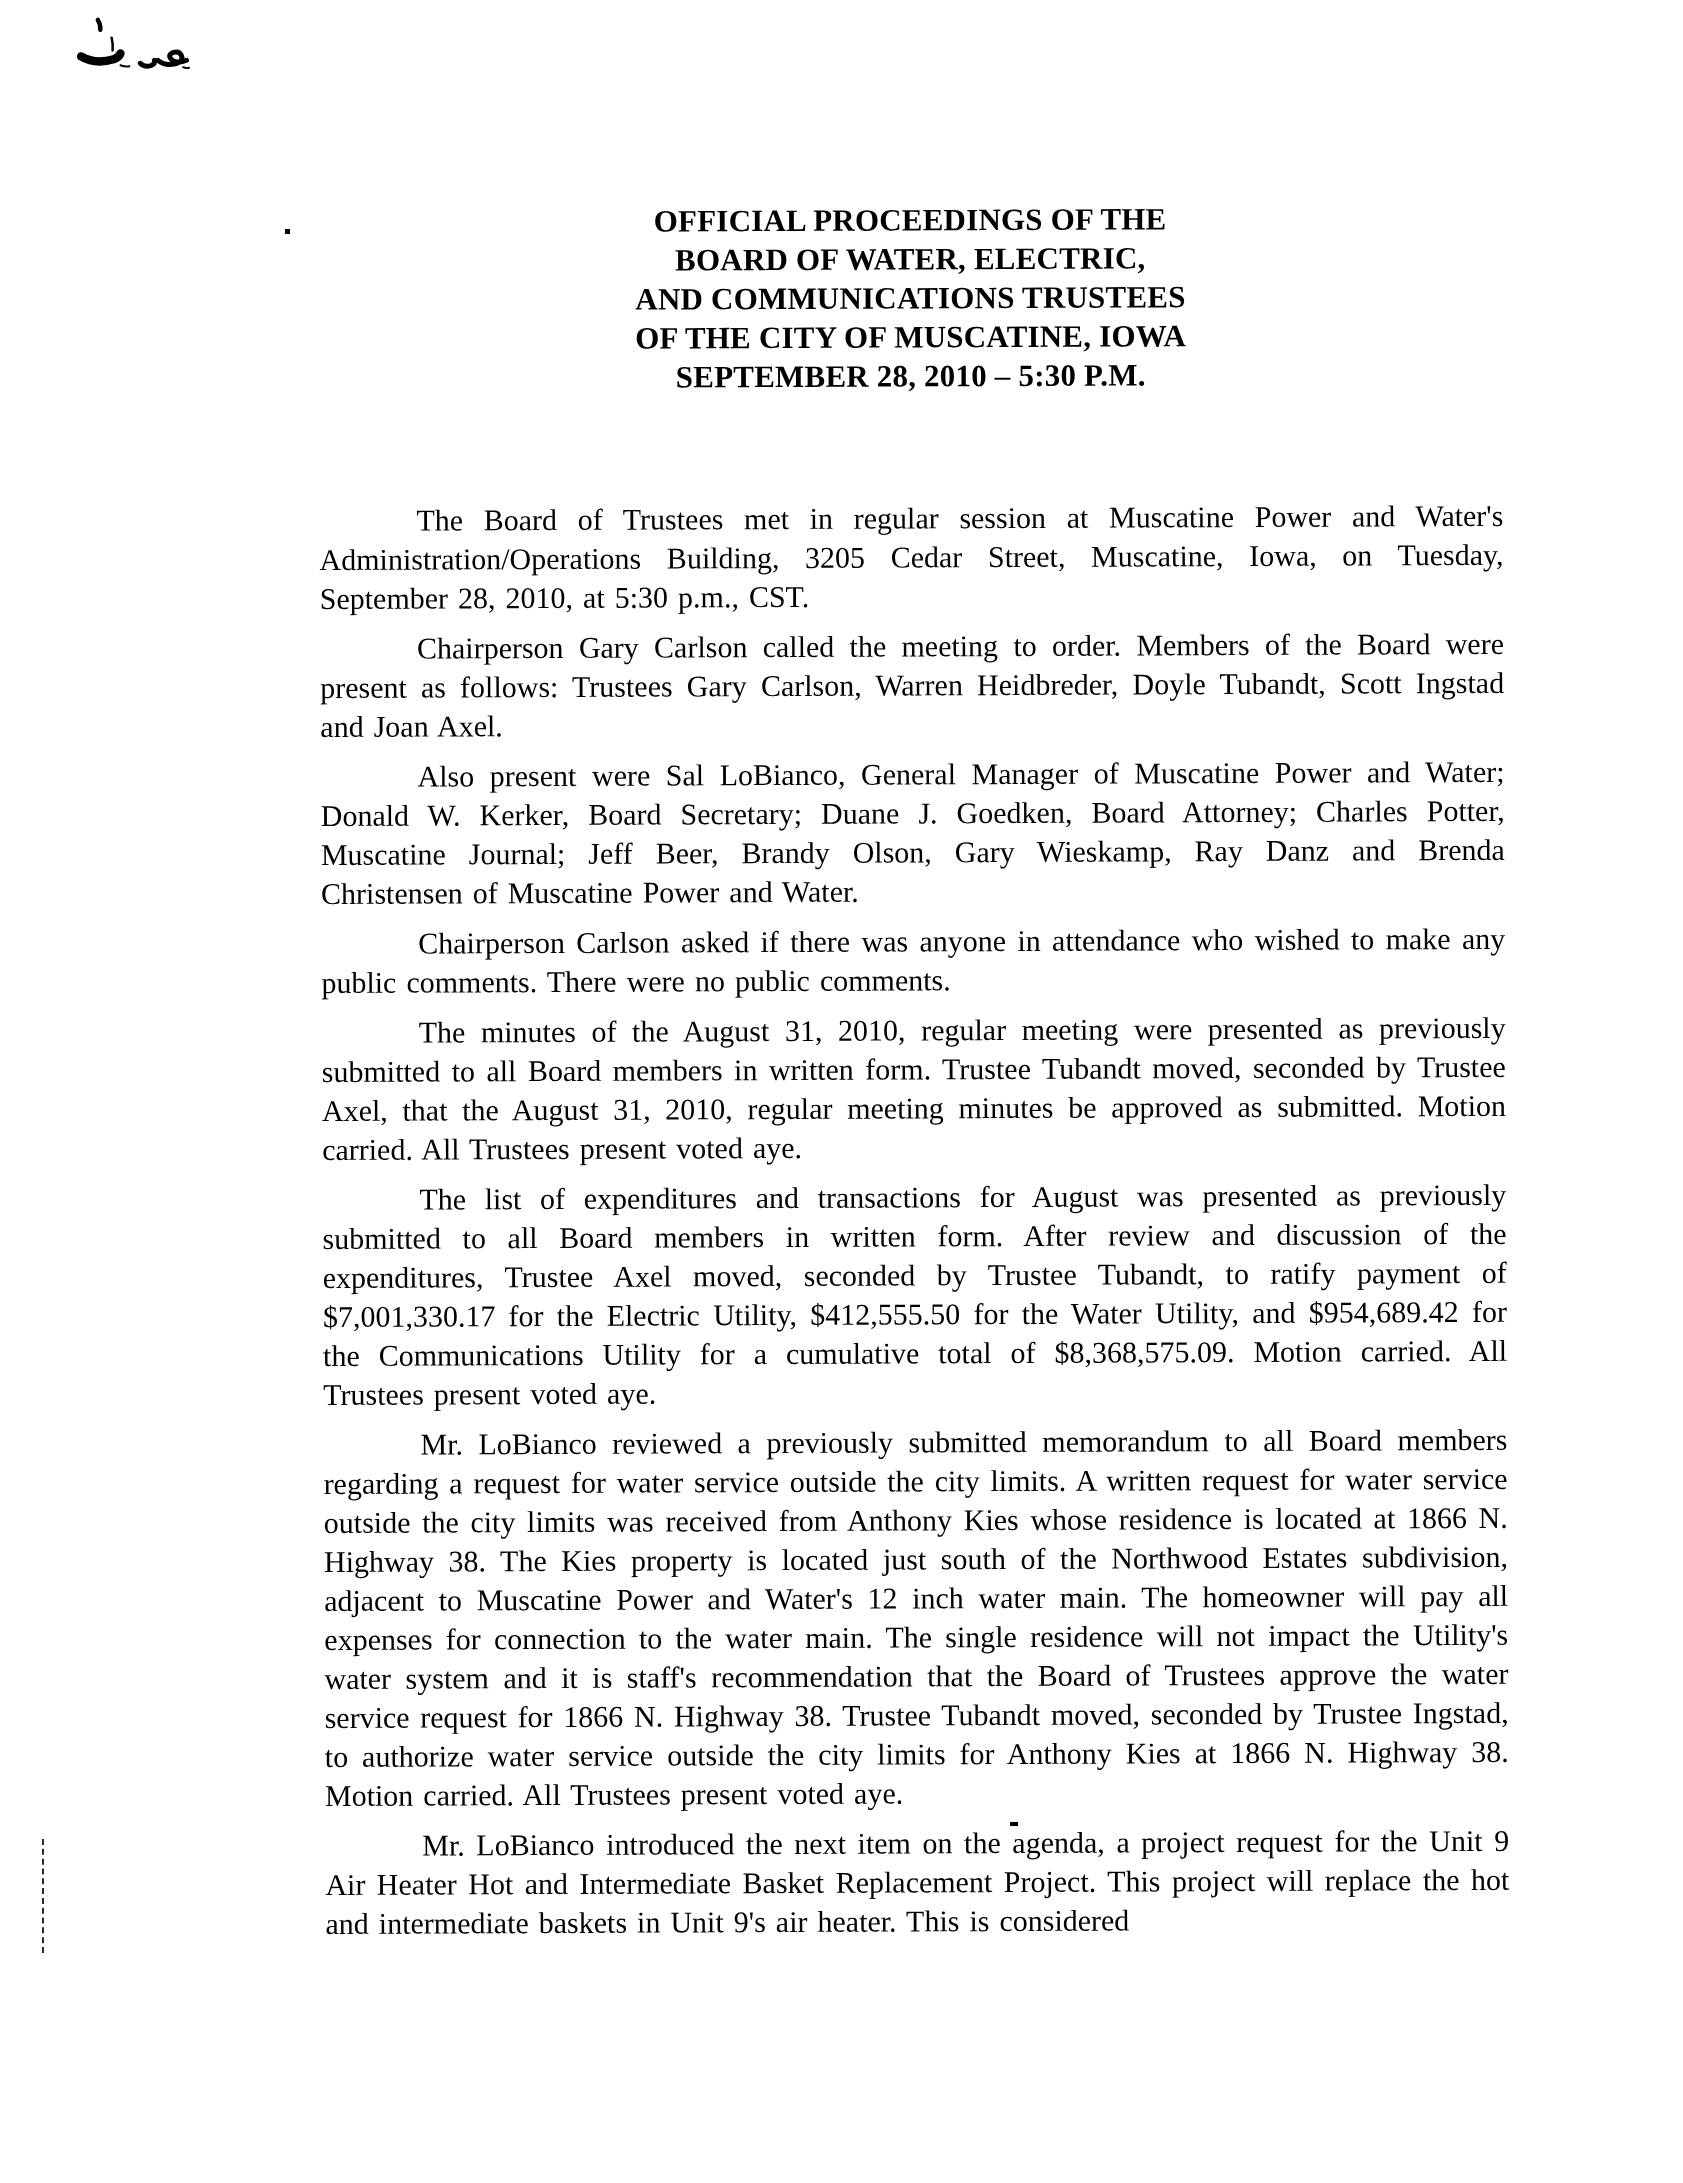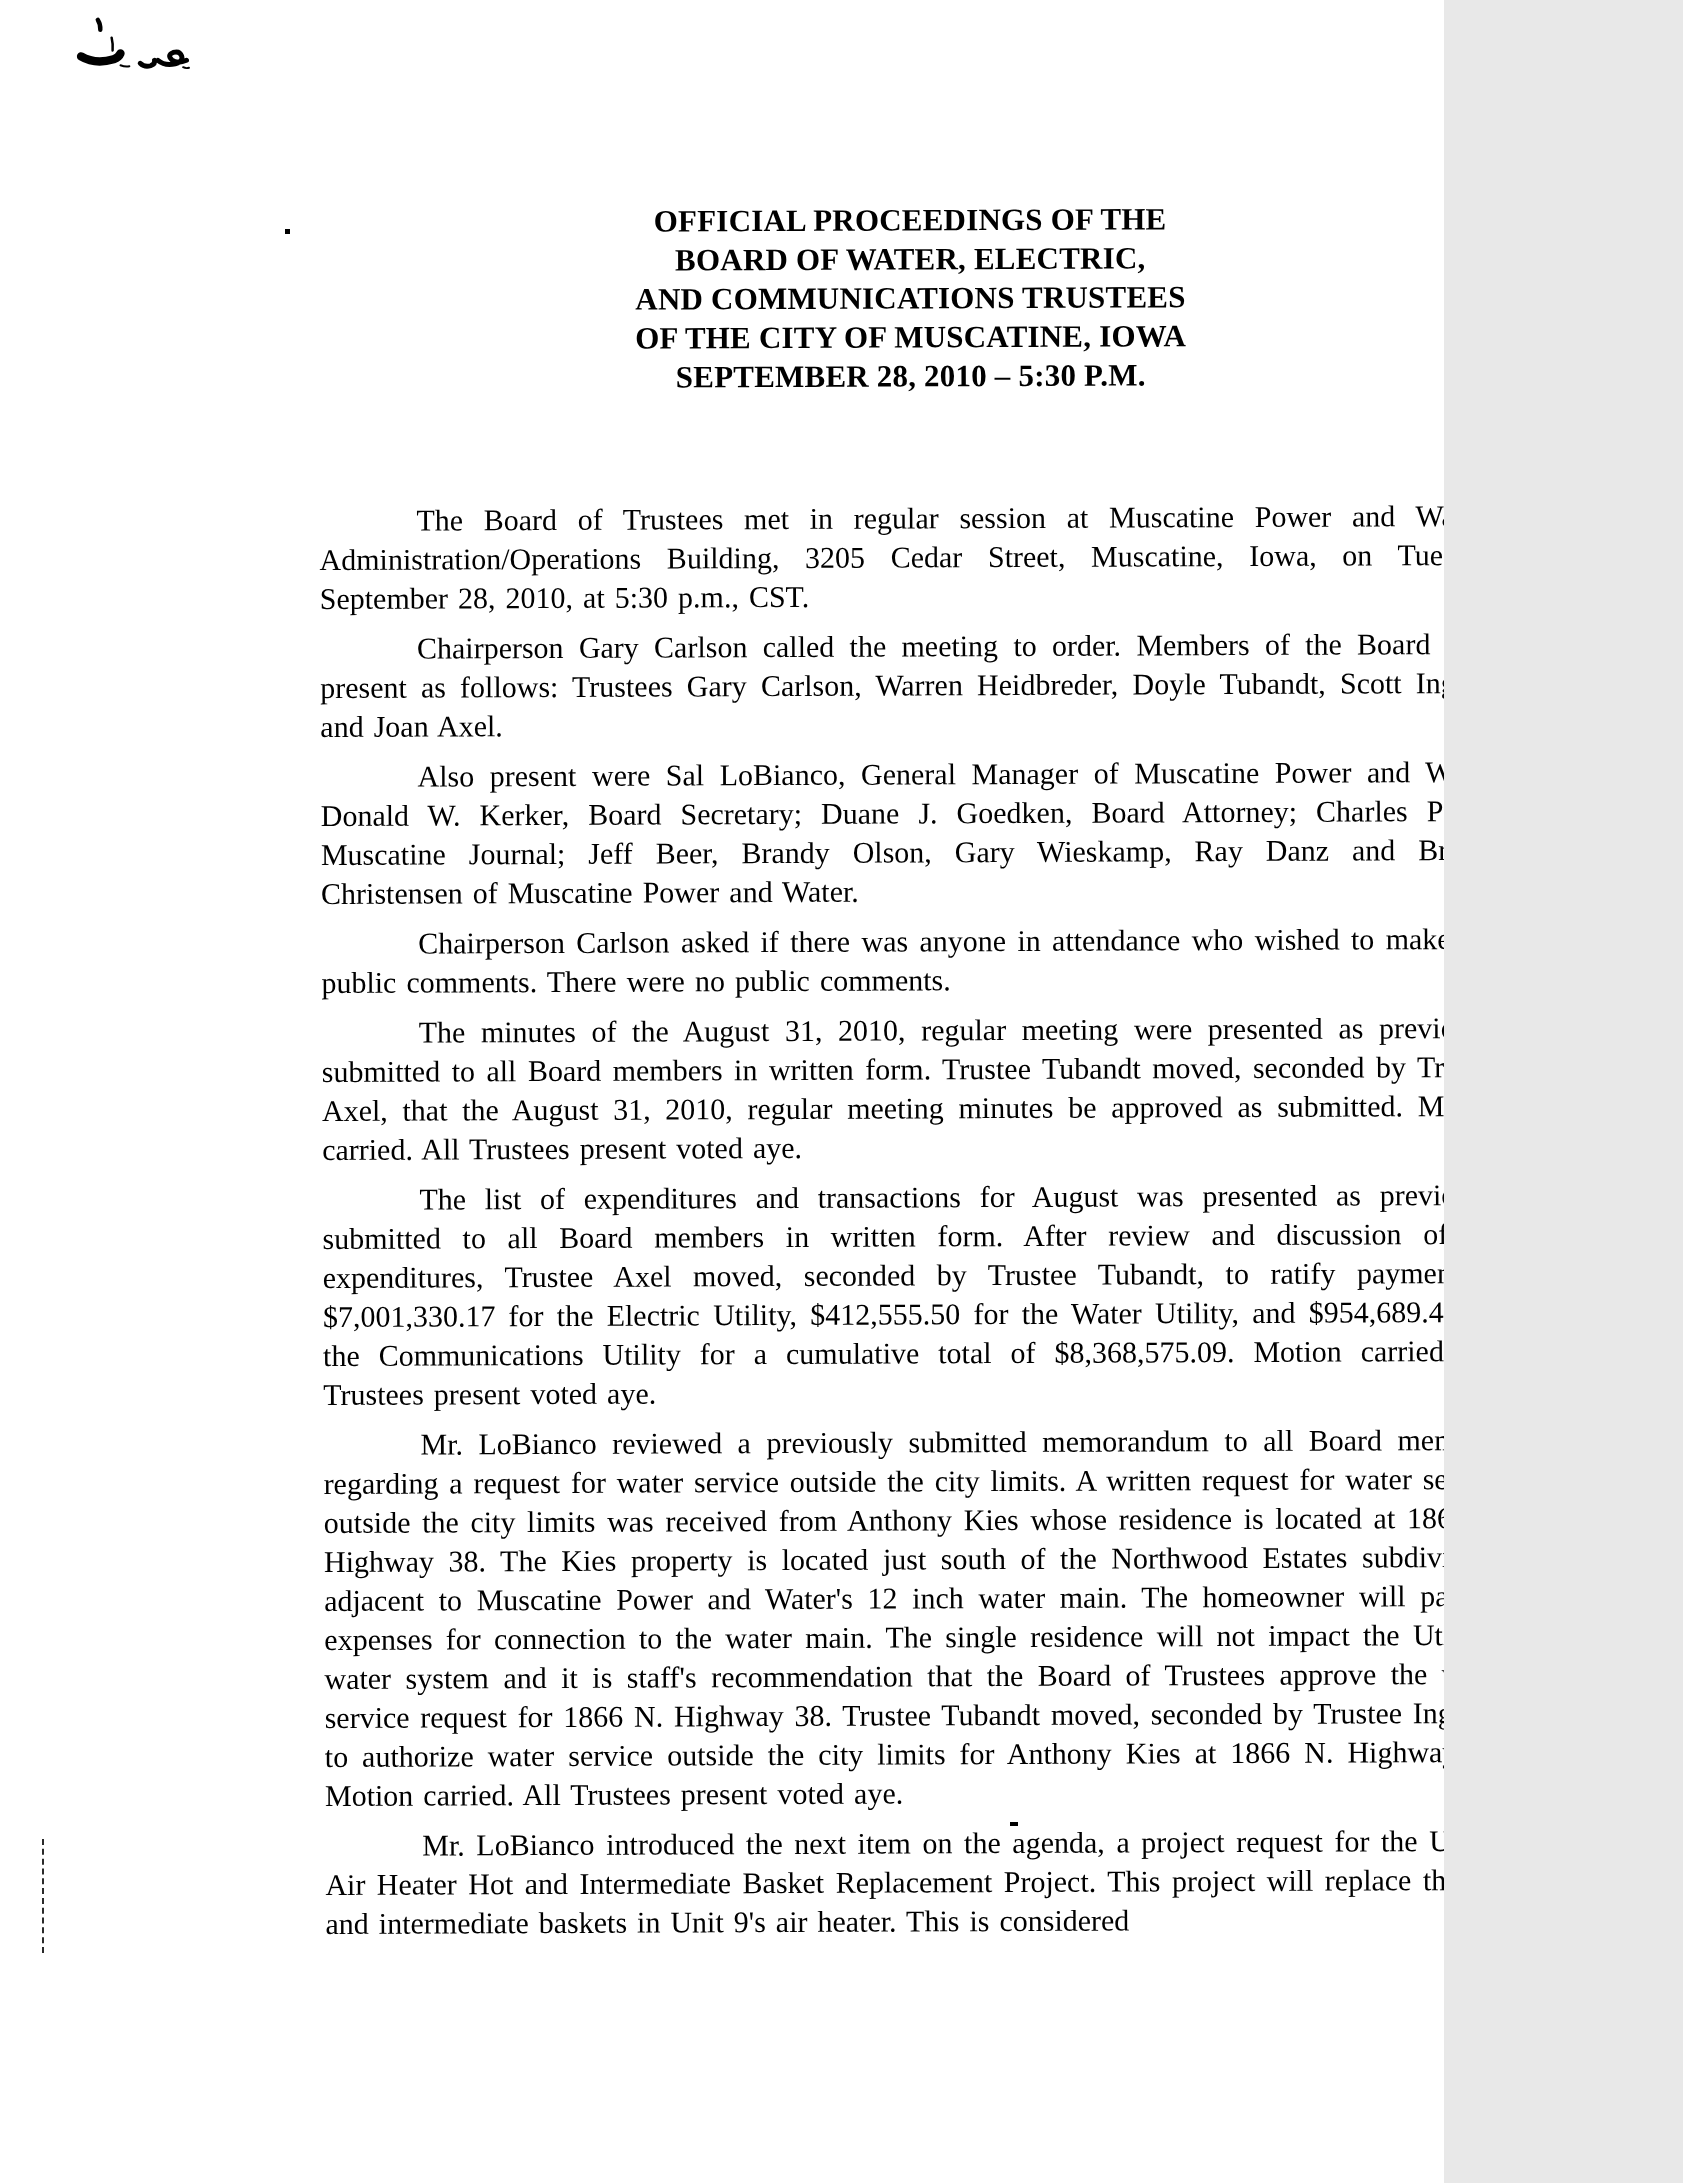--- a/index.html
+++ b/index.html
@@ -1,18 +1,18 @@
 <!DOCTYPE html>
 <html style="font-size:8px"><head>
 <meta charset="utf-8">
 <style>
   html, body { margin: 0; padding: 0; background: #e8e8e8; }
   .page {
     position: relative;
-    width: 1444px;
+    width: 1683px;
     height: 2183px;
     background: #ffffff;
     overflow: hidden;
     font-family: "Liberation Serif", serif;
     color: #000000;
   }
   .content {
     position: absolute;
     left: 318px;
     top: 203px;

